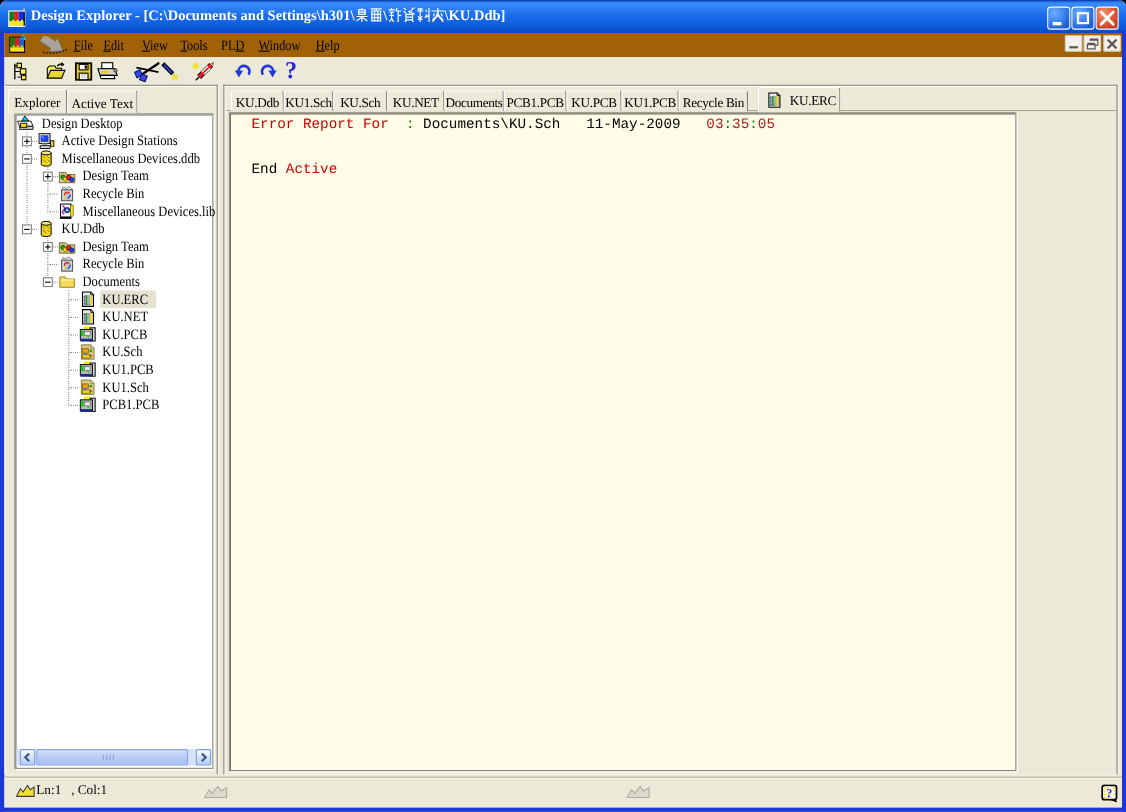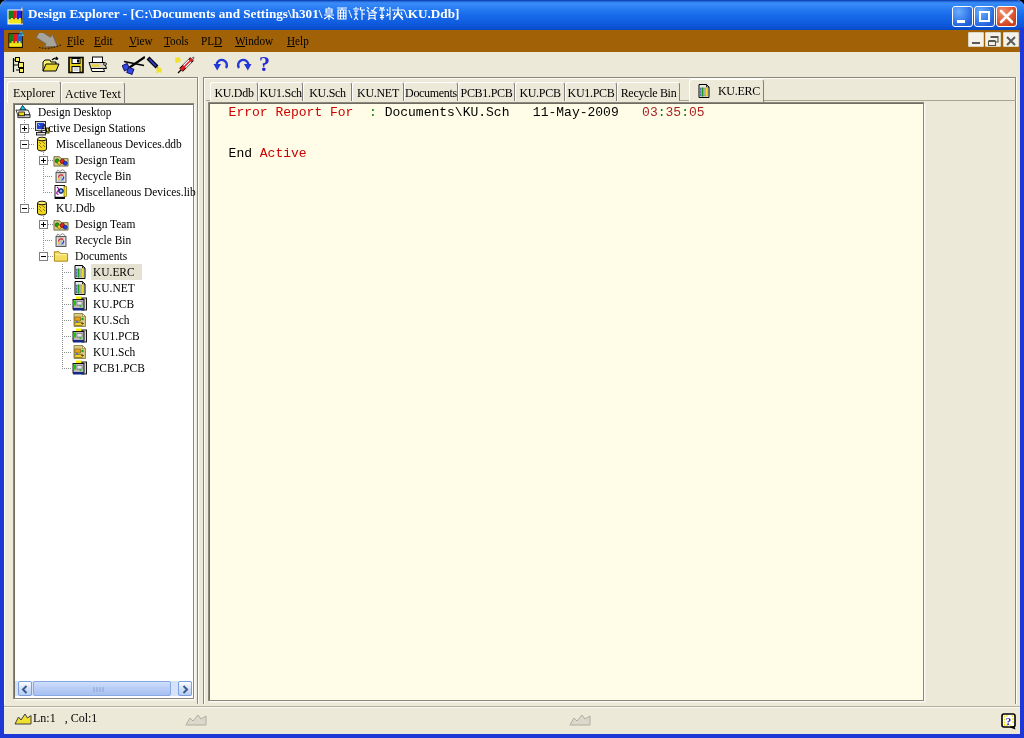--- a/index.html
+++ b/index.html
@@ -264,21 +264,21 @@
         <b></b>
       </div>
 <svg class="ticon" style="left:34px;top:120px;" width="16" height="16" viewBox="0 0 16 16">
         <rect x="1.5" y="1.5" width="10" height="9" fill="#d8d8d8" stroke="#000" stroke-width="0.8"></rect>
         <rect x="3" y="3" width="7" height="6" fill="#2040d8"></rect>
         <path d="M4 4 L6 6" stroke="#80c0ff"></path>
         <rect x="4" y="10.5" width="5" height="2" fill="#a0a0a0"></rect>
         <rect x="2.5" y="12.5" width="9" height="2.5" fill="#d8d8d8" stroke="#000" stroke-width="0.8"></rect>
         <rect x="12" y="8" width="3" height="5" fill="#f0d820" stroke="#000" stroke-width="0.8"></rect>
       </svg>
-<div class="trow" style="left:40px;top:120px;"><span class="tlab" style="position:static;">Active Design Stations</span></div>
+<div class="trow" style="left:56px;top:120px;"><span class="tlab" style="position:static;">Active Design Stations</span></div>
 <div class="pm" style="left:20px;top:140px;">
         <i></i>
       </div>
 <svg class="ticon" style="left:34px;top:136px;" width="16" height="16" viewBox="0 0 16 16">
         <path d="M3.5 3 V13 Q3.5 15 8 15 Q12.5 15 12.5 13 V3" fill="#f0d820" stroke="#000" stroke-width="0.9"></path>
         <ellipse cx="8" cy="3" rx="4.5" ry="1.8" fill="#f8ec70" stroke="#000" stroke-width="0.9"></ellipse>
         <path d="M5 6 L7 8 M8 5 L11 8 M5 9 L8 12 M9 9 L11 11" stroke="#806000" stroke-width="0.8"></path>
       </svg>
 <div class="trow" style="left:56px;top:136px;"><span class="tlab" style="position:static;">Miscellaneous Devices.ddb</span></div>
 <div class="pm plus" style="left:39px;top:156px;">

